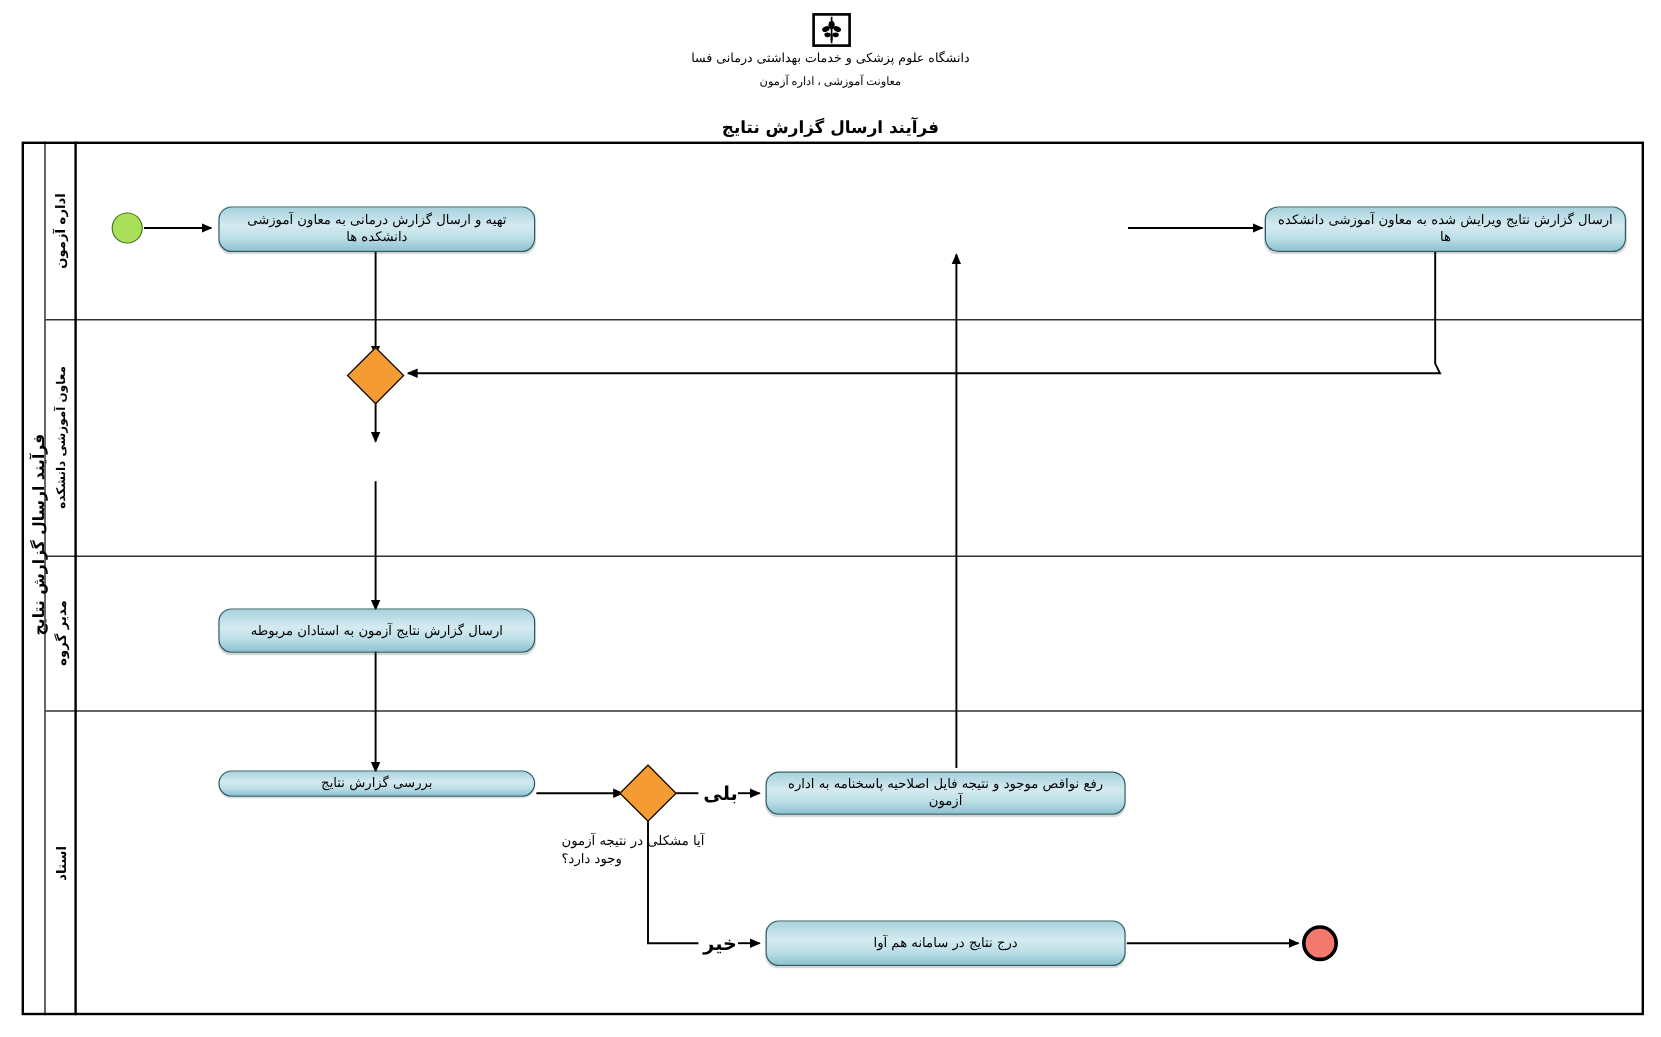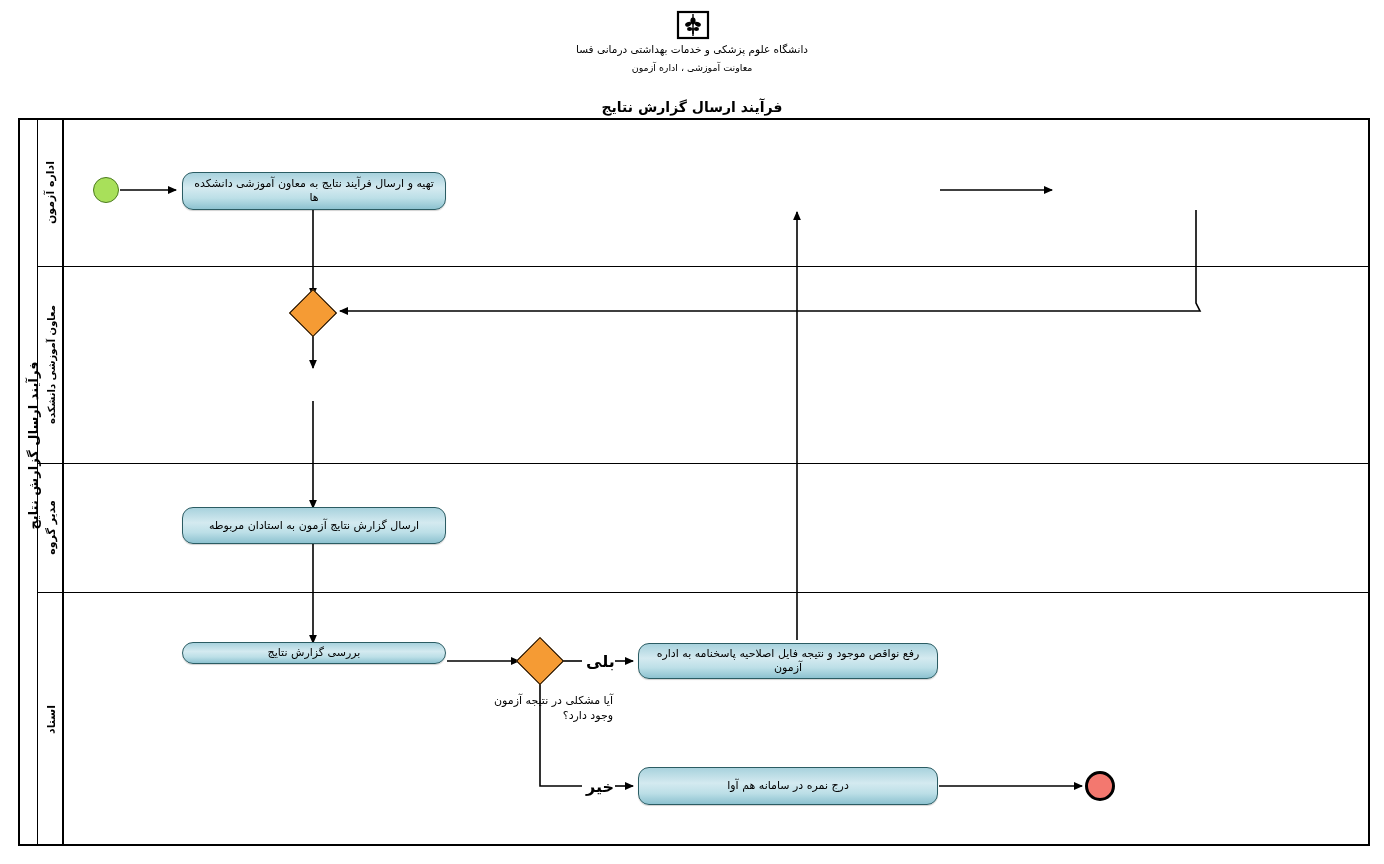--- a/index.html
+++ b/index.html
@@ -15,21 +15,21 @@
   .logo{
     position:absolute;left:676px;top:10px;width:34px;height:30px;
     display:flex;align-items:center;justify-content:center;
   }
   .hdr-line{
     position:absolute;width:100%;text-align:center;
     font-family:"DejaVu Sans","Liberation Sans",sans-serif;
     white-space:nowrap;
   }
   .hdr1{top:43px;font-size:10.5px;letter-spacing:.2px;}
-  .hdr2{top:62px;font-size:9.5px;}
+  .hdr2{top:62px;font-size:9.5px;font-family:Liberation Serif, serif;}
   .hdr-title{top:99px;font-size:14px;font-weight:bold;}
 
   
   .frame{
     position:absolute;left:18px;top:118px;width:1352px;height:728px;
     border:2px solid #000;box-sizing:border-box;
   }
   .spine{
     position:absolute;left:22px;top:118px;width:16px;height:728px;
     border-right:1px solid #000;box-sizing:border-box;
@@ -80,21 +80,21 @@
   .end-ev{
     position:absolute;width:30px;height:30px;border-radius:50%;
     background:#f3786f;border:3.5px solid #000;box-sizing:border-box;
   }
   .edge-label{
     position:absolute;font-size:16px;white-space:nowrap;
     background:transparent;
     font-weight:bold;
   }
   .gw-note{
-    position:absolute;font-size:11px;text-align:right;line-height:1.35;
+    position:absolute;font-size:11px;text-align:left;line-height:1.35;
     white-space:pre-line;
   }
   svg.wires{position:absolute;left:0;top:0;width:1384px;height:864px;pointer-events:none;}
 </style>
 </head>
 <body>
 
 <div id="root">
 
   <div class="header">
@@ -173,40 +173,43 @@
       <line x1="940" y1="190" x2="1052" y2="190" marker-end="url(#ah)"></line>
 
       <path d="M1196,210 L1196,303 L1200,311 L340,311" marker-end="url(#ah)"></path>
     </g>
   </svg>
 
   <div class="start-ev" style="left:93px;top:177px"></div>
   <div class="end-ev" style="left:1085px;top:771px"></div>
 
   <div class="task" style="left:182px;top:172px;width:264px;height:38px">
-    <span>تهیه و ارسال فرآیند نتایج به معاون آموزشی دانشکده ها</span>
-  </div>
-
-
+    <span>تهیه و ارسال گزارش درمانی به معاون آموزشی دانشکده ها</span>
+  </div>
+
+
+  <div class="task" style="left:1054px;top:172px;width:301px;height:38px">
+    <span>ارسال گزارش نتایج ویرایش شده به معاون آموزشی دانشکده ها</span>
+  </div>
 
 
   <div class="task" style="left:182px;top:507px;width:264px;height:37px">
     <span>ارسال گزارش نتایج آزمون به استادان مربوطه</span>
   </div>
 
   <div class="task" style="left:182px;top:642px;width:264px;height:22px">
     <span>بررسی گزارش نتایج</span>
   </div>
 
   <div class="task" style="left:638px;top:643px;width:300px;height:36px">
     <span>رفع نواقص موجود و نتیجه فایل اصلاحیه پاسخنامه به اداره آزمون</span>
   </div>
 
   <div class="task" style="left:638px;top:767px;width:300px;height:38px">
-    <span>درج نمره در سامانه هم آوا</span>
+    <span>درج نتایج در سامانه هم آوا</span>
   </div>
 
   <div class="gateway" style="left:296px;top:296px"></div>
   <div class="gateway" style="left:523px;top:644px"></div>
 
   <div class="gw-note" style="left:468px;top:694px;width:145px">آیا مشکلی در نتیجه آزمون
 وجود دارد؟</div>
 
   <div class="edge-label" style="left:586px;top:652px">بلی</div>
   <div class="edge-label" style="left:586px;top:777px">خیر</div>

